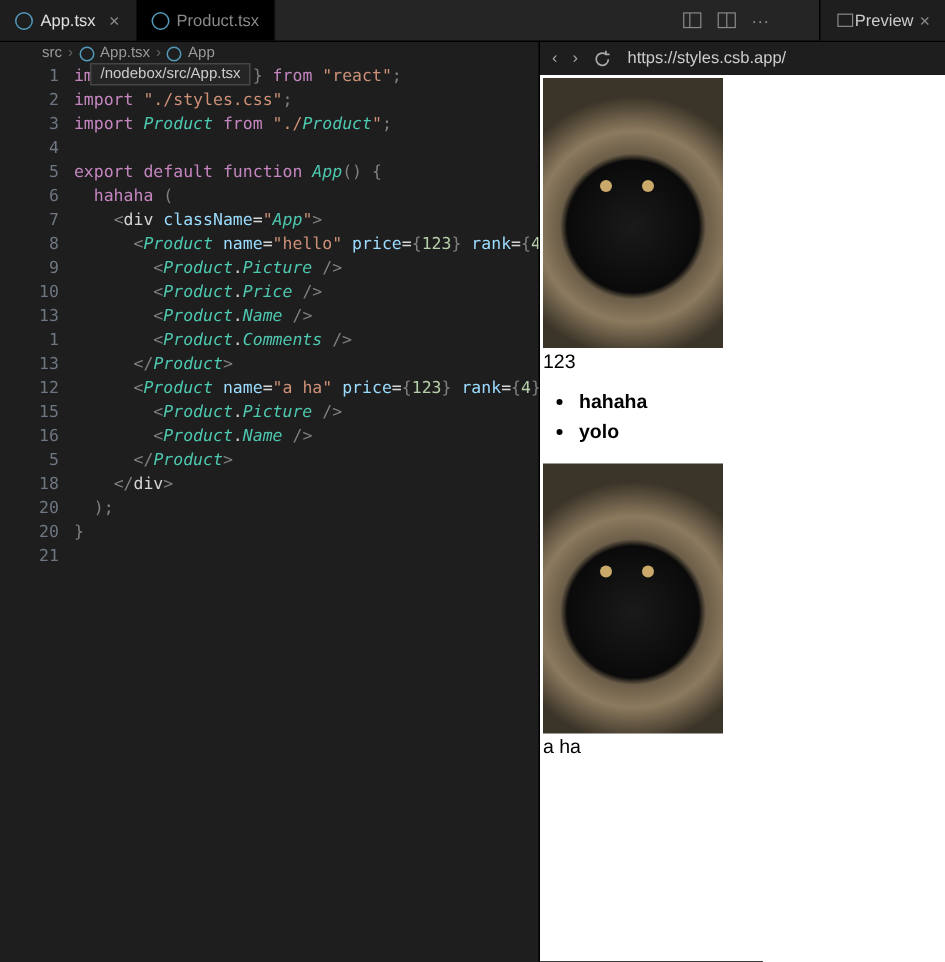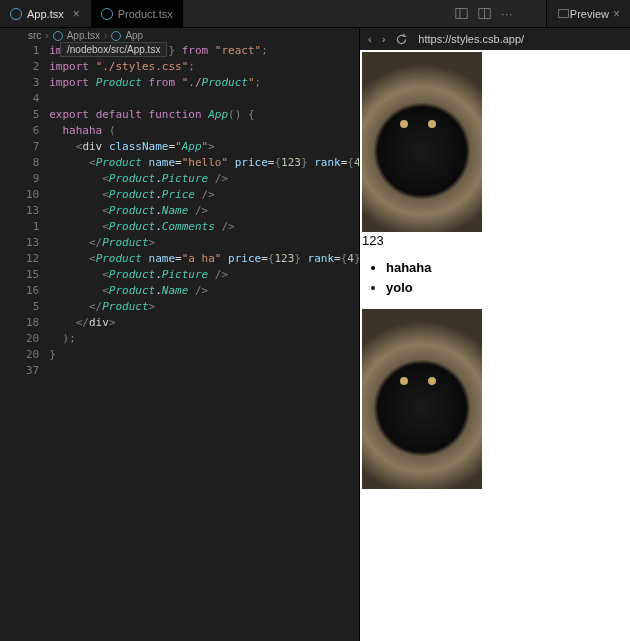--- a/index.html
+++ b/index.html
@@ -227,21 +227,21 @@
           <div>13</div>
           <div>1</div>
           <div>13</div>
           <div>12</div>
           <div>15</div>
           <div>16</div>
           <div>5</div>
           <div>18</div>
           <div>20</div>
           <div>20</div>
-          <div>37</div>
+          <div>21</div>
         </div>
       <div class="code" id="code"><span class="tk-kw">import</span> <span class="tk-brace">{</span> <span class="tk-attr">useState</span> <span class="tk-brace">}</span> <span class="tk-kw">from</span> <span class="tk-str">"react"</span><span class="tk-brace">;</span>
 <span class="tk-kw">import</span> <span class="tk-str">"./styles.css"</span><span class="tk-brace">;</span>
 <span class="tk-kw">import</span> <span class="tk-comp">Product</span> <span class="tk-kw">from</span> <span class="tk-str">"./<span class="tk-comp">Product</span>"</span><span class="tk-brace">;</span>
 
 <span class="tk-kw">export</span> <span class="tk-kw">default</span> <span class="tk-kw">function</span> <span class="tk-comp">App</span><span class="tk-brace">(</span><span class="tk-brace">)</span> <span class="tk-brace">{</span>
   <span class="tk-kw">hahaha</span> <span class="tk-brace">(</span>
     <span class="tk-brace">&lt;</span>div <span class="tk-attr">className</span>=<span class="tk-str">"<span class="tk-comp">App</span>"</span><span class="tk-brace">&gt;</span>
       <span class="tk-brace">&lt;</span><span class="tk-comp">Product</span> <span class="tk-attr">name</span>=<span class="tk-str">"hello"</span> <span class="tk-attr">price</span>=<span class="tk-brace">{</span><span class="tk-num">123</span><span class="tk-brace">}</span> <span class="tk-attr">rank</span>=<span class="tk-brace">{</span><span class="tk-num">4</span><span class="tk-brace">}</span> <span class="tk-attr">comments</span>="haha
         <span class="tk-brace">&lt;</span><span class="tk-comp">Product</span>.<span class="tk-comp">Picture</span> <span class="tk-brace">/&gt;</span>
@@ -271,15 +271,16 @@
       <span style="color:#ccc">https://styles.csb.app/</span>
     </div>
     <div class="preview-frame">
       <div class="dog-img"></div>
       <div class="txt">123</div>
       <ul>
         <li>hahaha</li>
         <li>yolo</li>
       </ul>
       <div class="dog-img"></div>
+      <div class="txt">a ha</div>
     </div>
   </div>
 </div>
 
 </body></html>

